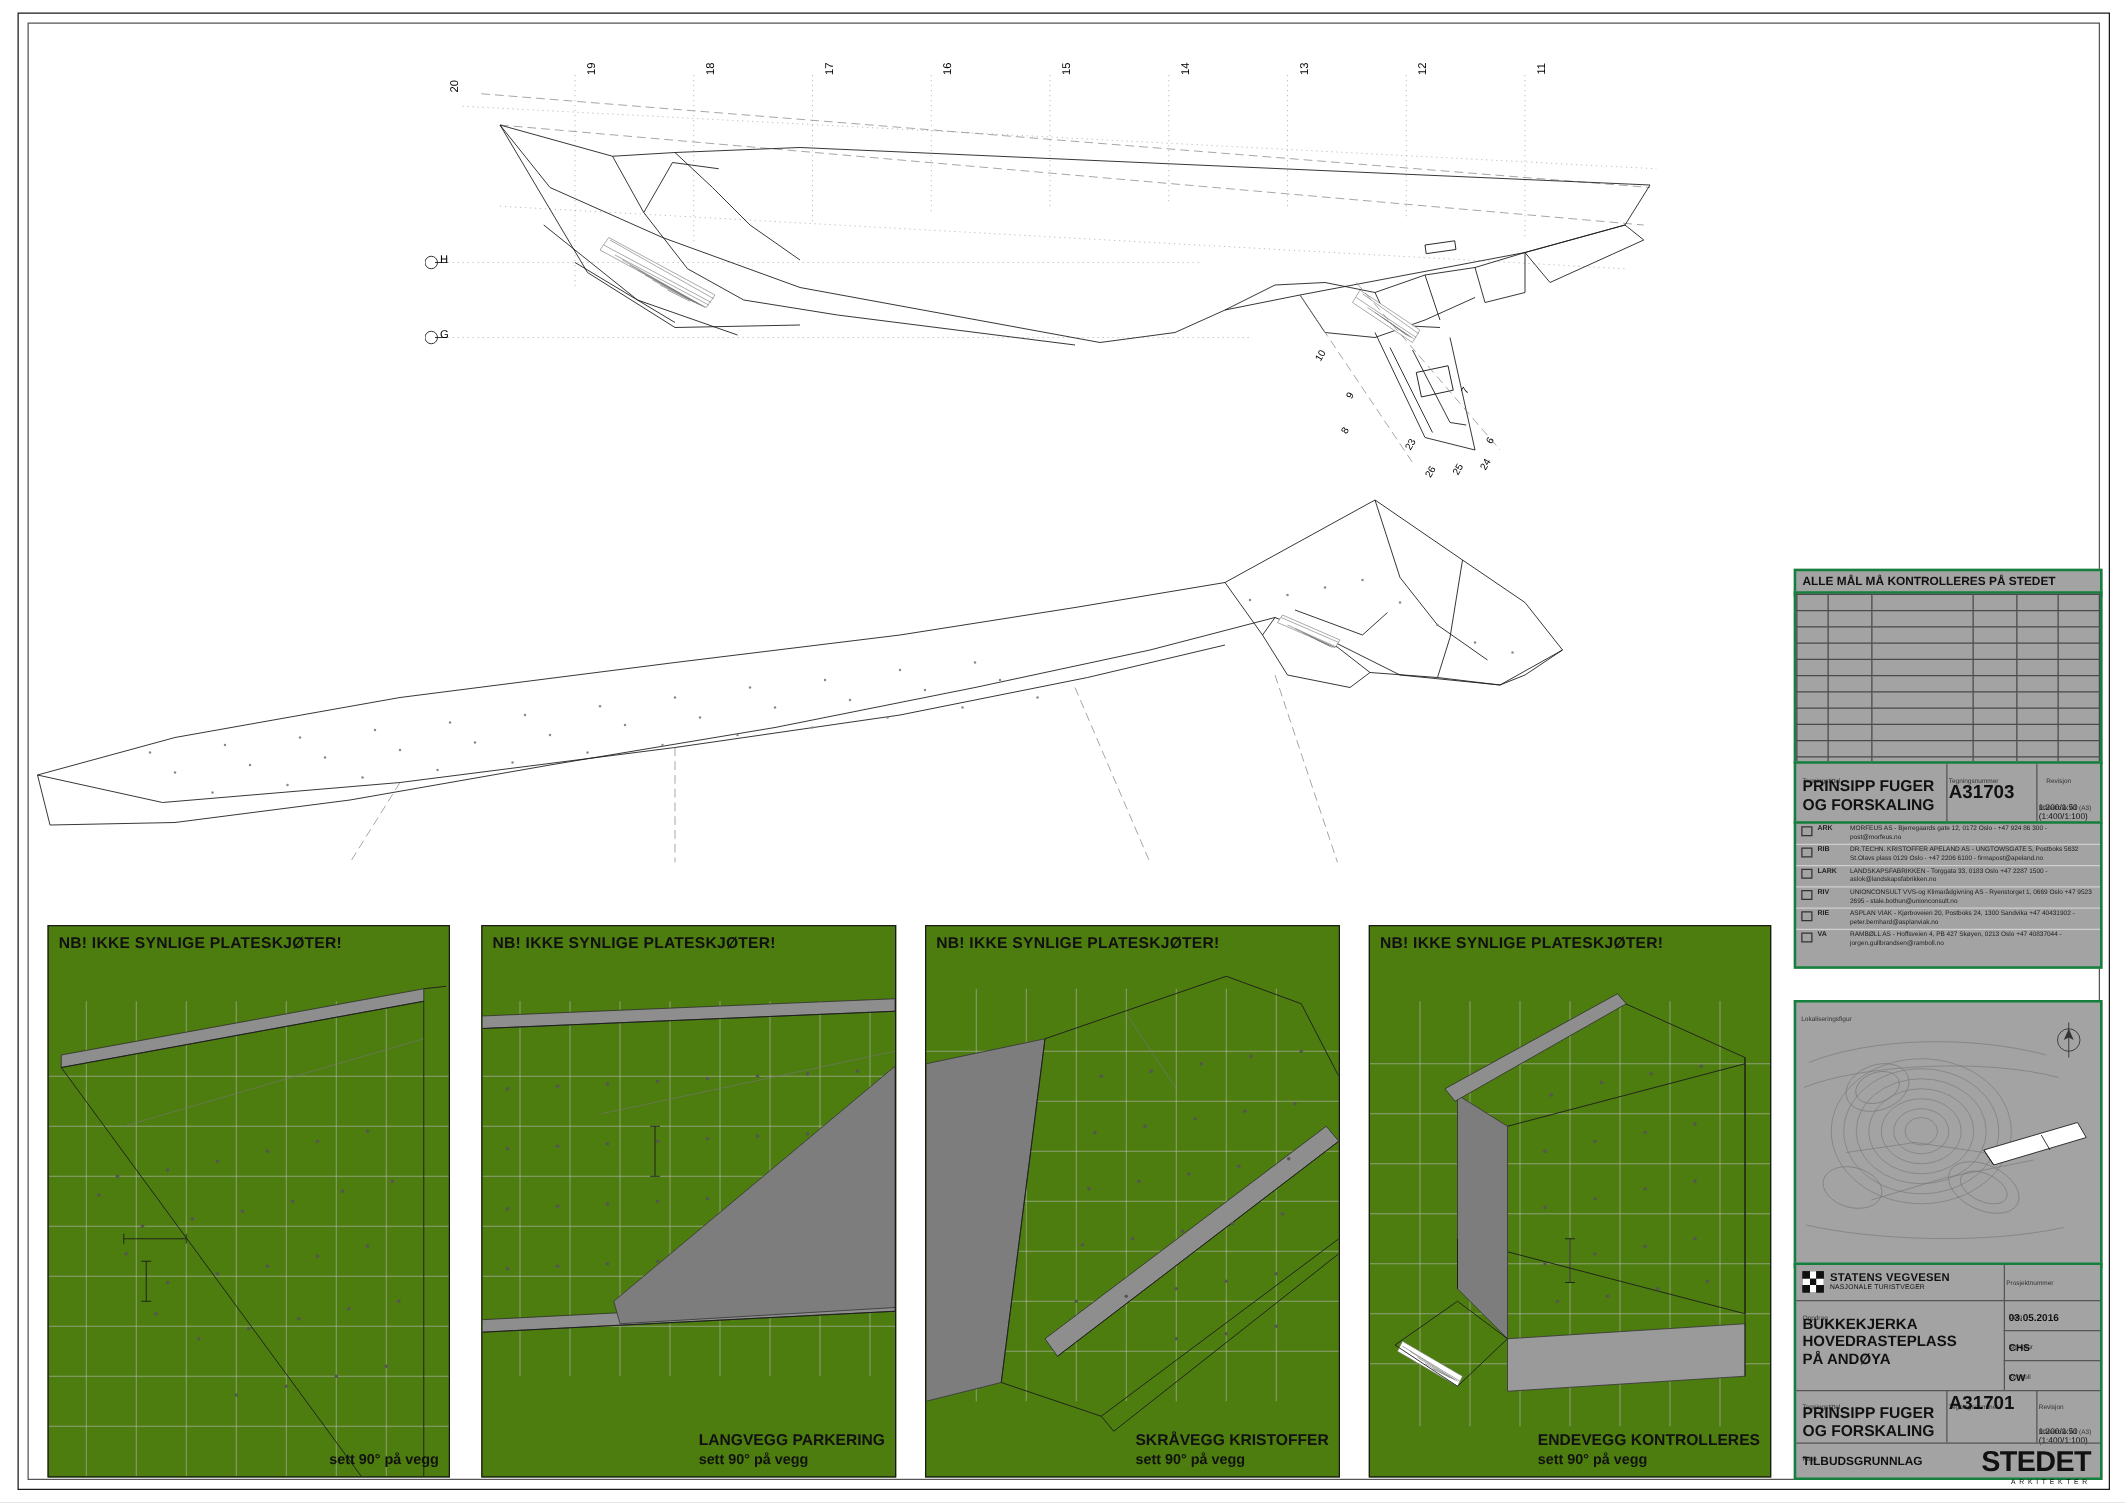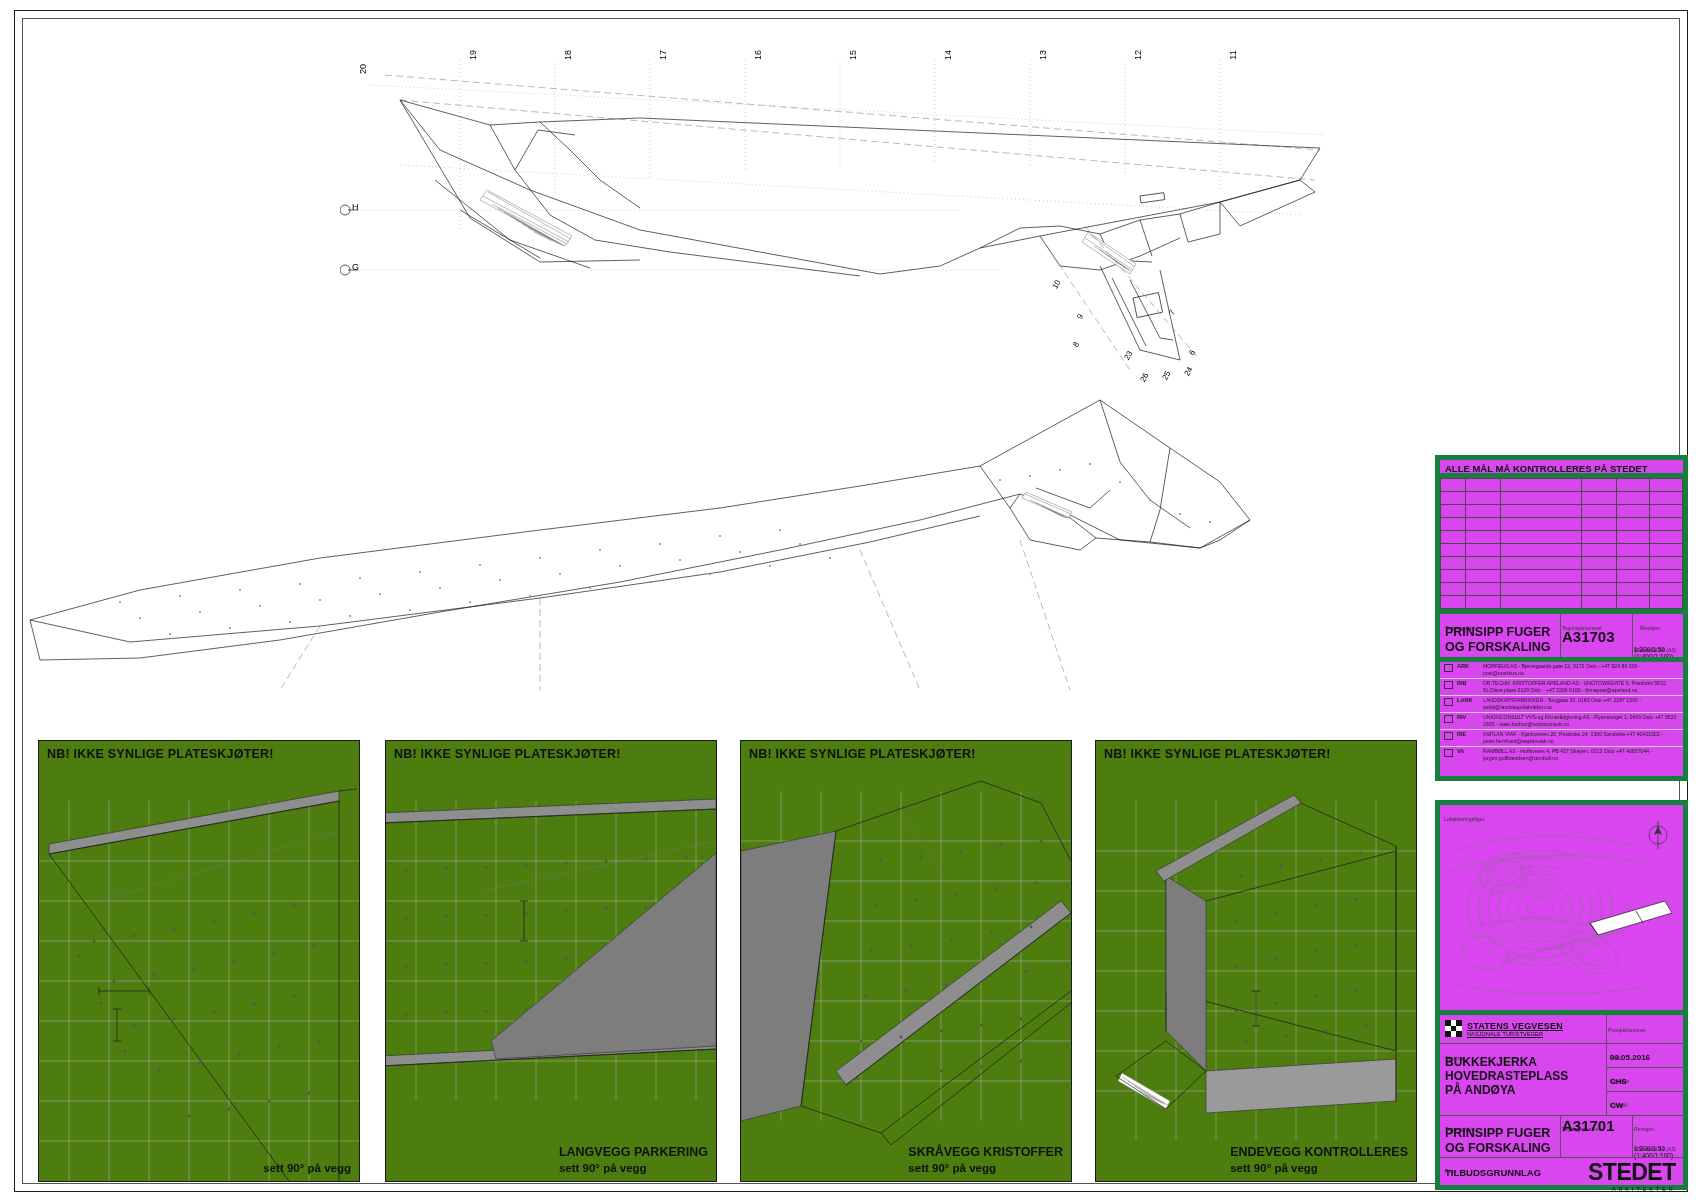--- a/index.html
+++ b/index.html
@@ -28,34 +28,34 @@
     position:absolute;left:8px;top:6px;font-size:12.5px;font-weight:bold;color:#111;
     letter-spacing:0.2px;
   }
   .panel-cap{
     position:absolute;right:8px;bottom:6px;text-align:left;font-size:12px;font-weight:bold;color:#111;line-height:1.25;
   }
   .panel-cap .l1{font-size:12.5px;}
   .panel-cap .l2{font-size:11.5px;}
 
   
-  .tb{position:absolute;border:5px solid #15803d;background:#d946ef;}
+  .tb{position:absolute;border:2px solid #15803d;background:#a3a3a3;}
   .tb-note{font-size:9.5px;font-weight:bold;color:#111;padding:3px 5px;}
   .rev-table{width:100%;border-collapse:collapse;}
   .rev-table td{border:0.5px solid #4a4a4a;height:10px;}
   .rev-head td{font-size:5px;color:#222;padding:0 2px;height:9px;}
   .tb-lbl{font-size:5.2px;color:#333;}
   .tb-big{font-size:12.5px;font-weight:bold;color:#111;line-height:1.18;}
   .tb-num{font-size:15px;font-weight:bold;color:#111;text-align:right;}
   .cons-row{display:flex;align-items:flex-start;gap:4px;font-size:5.2px;color:#222;padding:1px 4px;border-bottom:0.5px solid #cfcfcf;}
   .cons-chk{width:7px;height:6px;border:0.5px solid #333;flex:0 0 auto;margin-top:1px;}
   .cons-code{font-weight:bold;width:22px;flex:0 0 auto;font-size:5.6px;}
   .cons-txt{line-height:1.35;}
 
-  .logo-box{display:flex;align-items:center;gap:5px;text-decoration:underline;}
+  .logo-box{display:flex;align-items:flex-start;gap:5px;}
   .sv-mark{width:17px;height:17px;background:#111;display:grid;grid-template-columns:repeat(3,1fr);grid-template-rows:repeat(3,1fr);}
   .sv-mark i{background:#111;}
   .sv-mark i.w{background:#fff;}
   .sv-txt1{font-size:9px;font-weight:bold;color:#111;letter-spacing:.2px;}
   .sv-txt2{font-size:5.4px;color:#111;letter-spacing:.2px;}
 
   .morfeus{font-family:"Liberation Sans",sans-serif;font-weight:bold;font-size:23px;letter-spacing:-0.5px;color:#111;}
   .morfeus small{display:block;font-size:5.4px;letter-spacing:3px;font-weight:normal;text-align:right;}
   .fieldval{font-size:8px;color:#111;font-weight:bold;}
 </style>

